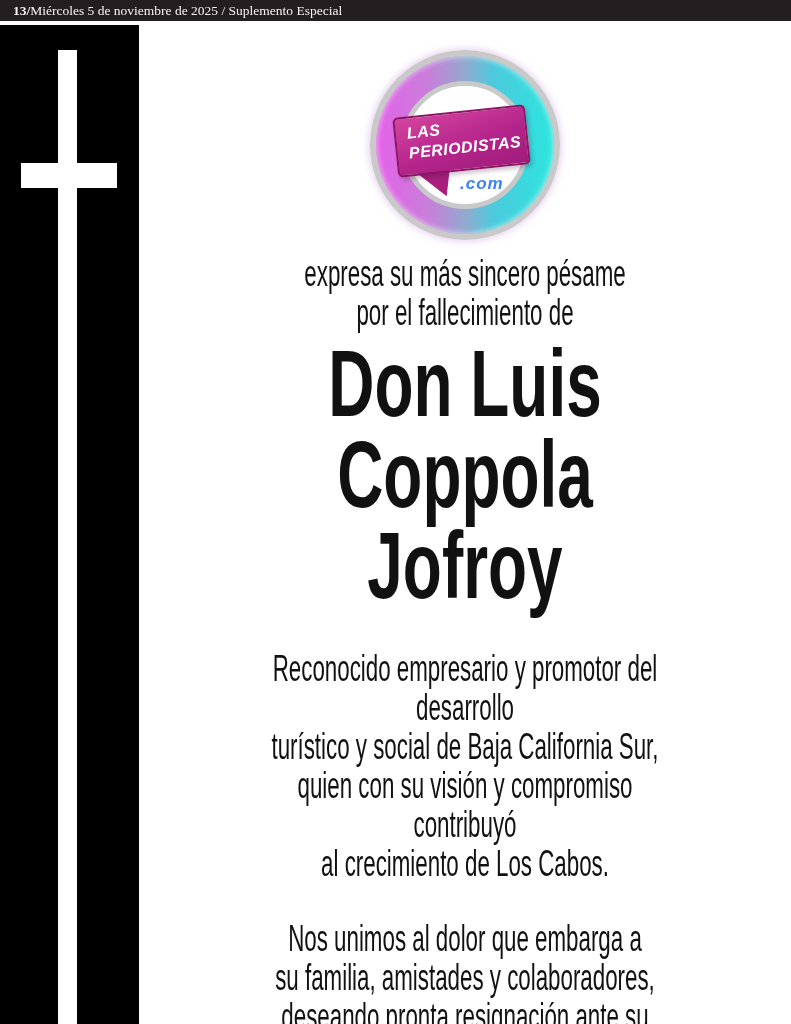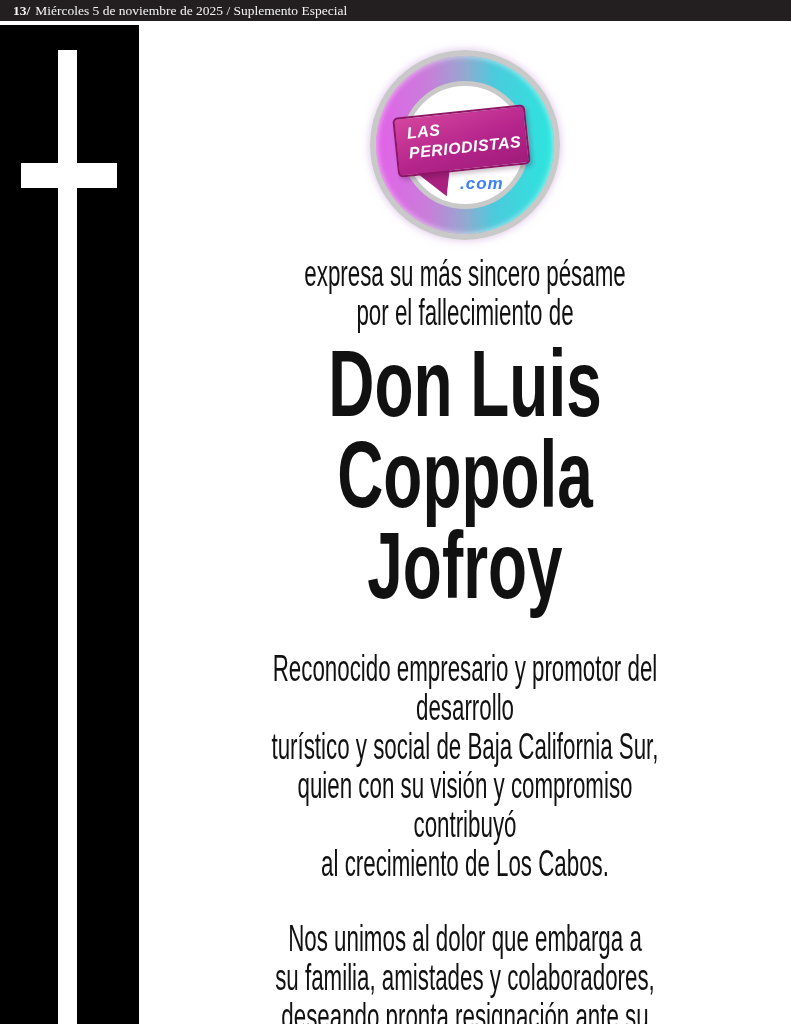--- a/index.html
+++ b/index.html
@@ -4,21 +4,21 @@
 <style>
   html,body{margin:0;padding:0;background:#e9e9e9;}
   .page{position:relative;width:791px;height:1024px;background:#ffffff;overflow:hidden;
         font-family:"Liberation Sans",sans-serif;color:#111111;margin:0 auto;}
 
   
   .topbar{position:absolute;top:0;left:0;width:100%;height:21px;background:#231f20;color:#f5f3f3;
           font-family:"Liberation Serif",serif;font-size:13.5px;line-height:21px;
           padding-left:13px;box-sizing:border-box;white-space:nowrap;}
   .topbar .pg{font-weight:bold;}
-  .topbar .rest{margin-left:5px;}
+  .topbar .rest{}
 
   
   .band{position:absolute;left:0;top:25px;width:139px;bottom:0;background:#000000;}
   .cross-v{position:absolute;left:58px;top:25px;width:19px;bottom:0;background:#ffffff;}
   .cross-h{position:absolute;left:21px;top:138px;width:96px;height:25px;background:#ffffff;}
 
   
   .content{position:absolute;left:139px;top:21px;right:0;bottom:0;text-align:center;display:flow-root;}
 
   

